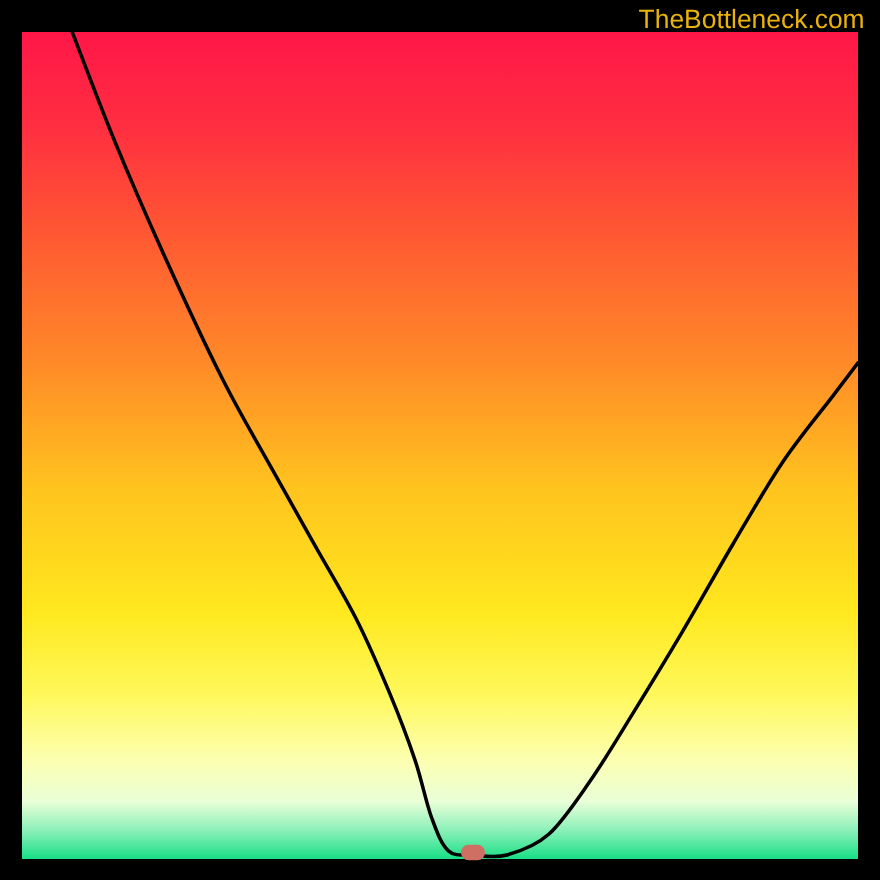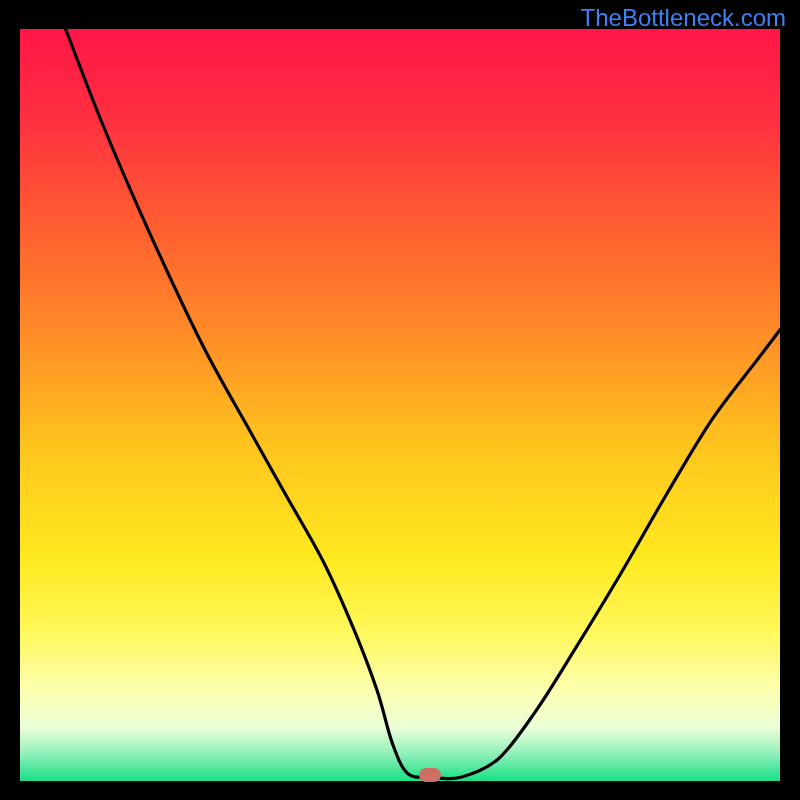--- a/index.html
+++ b/index.html
@@ -15,21 +15,21 @@
     width: 800px;
     height: 800px;
     background: #000;
   }
   .watermark {
     position: absolute;
     top: 4px;
     right: 14px;
     font-family: Arial, Helvetica, sans-serif;
     font-size: 24px;
-    color: #3b82f6;
+    color: #eab308;
     z-index: 30;
     user-select: none;
   }
   svg.plot {
     position: absolute;
     left: 20px;
     top: 29px;
     width: 760px;
     height: 752px;
   }

